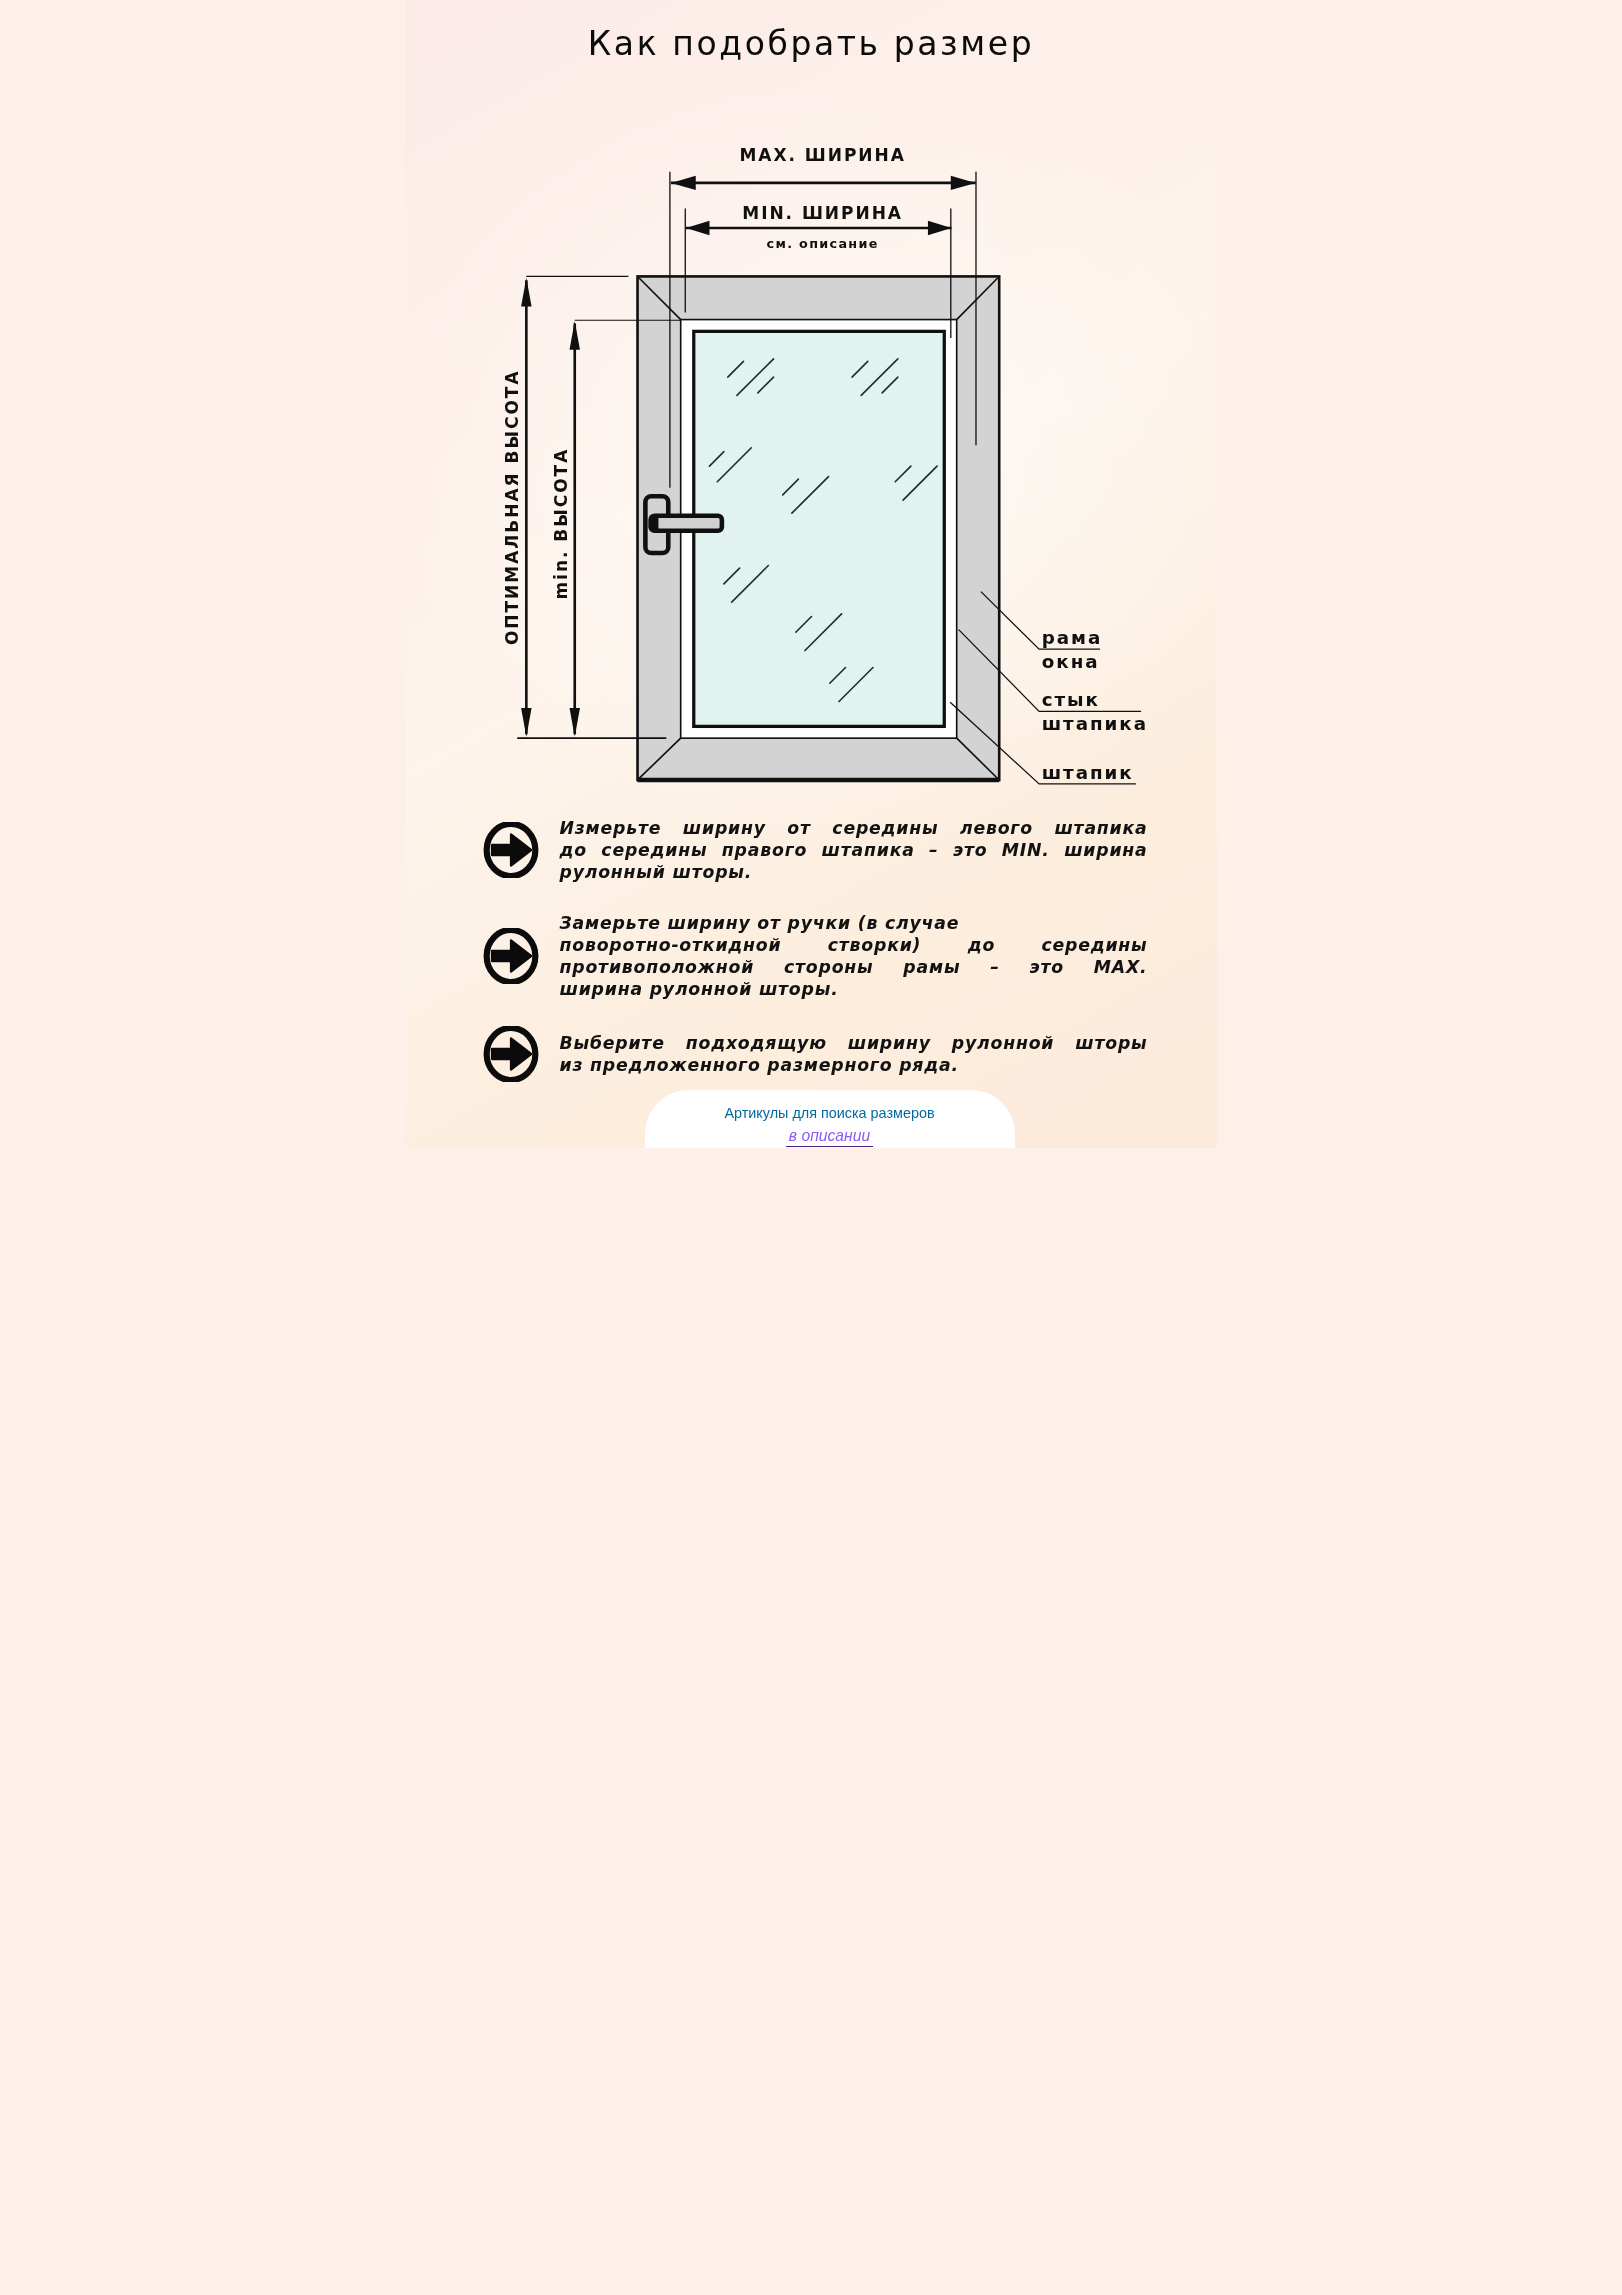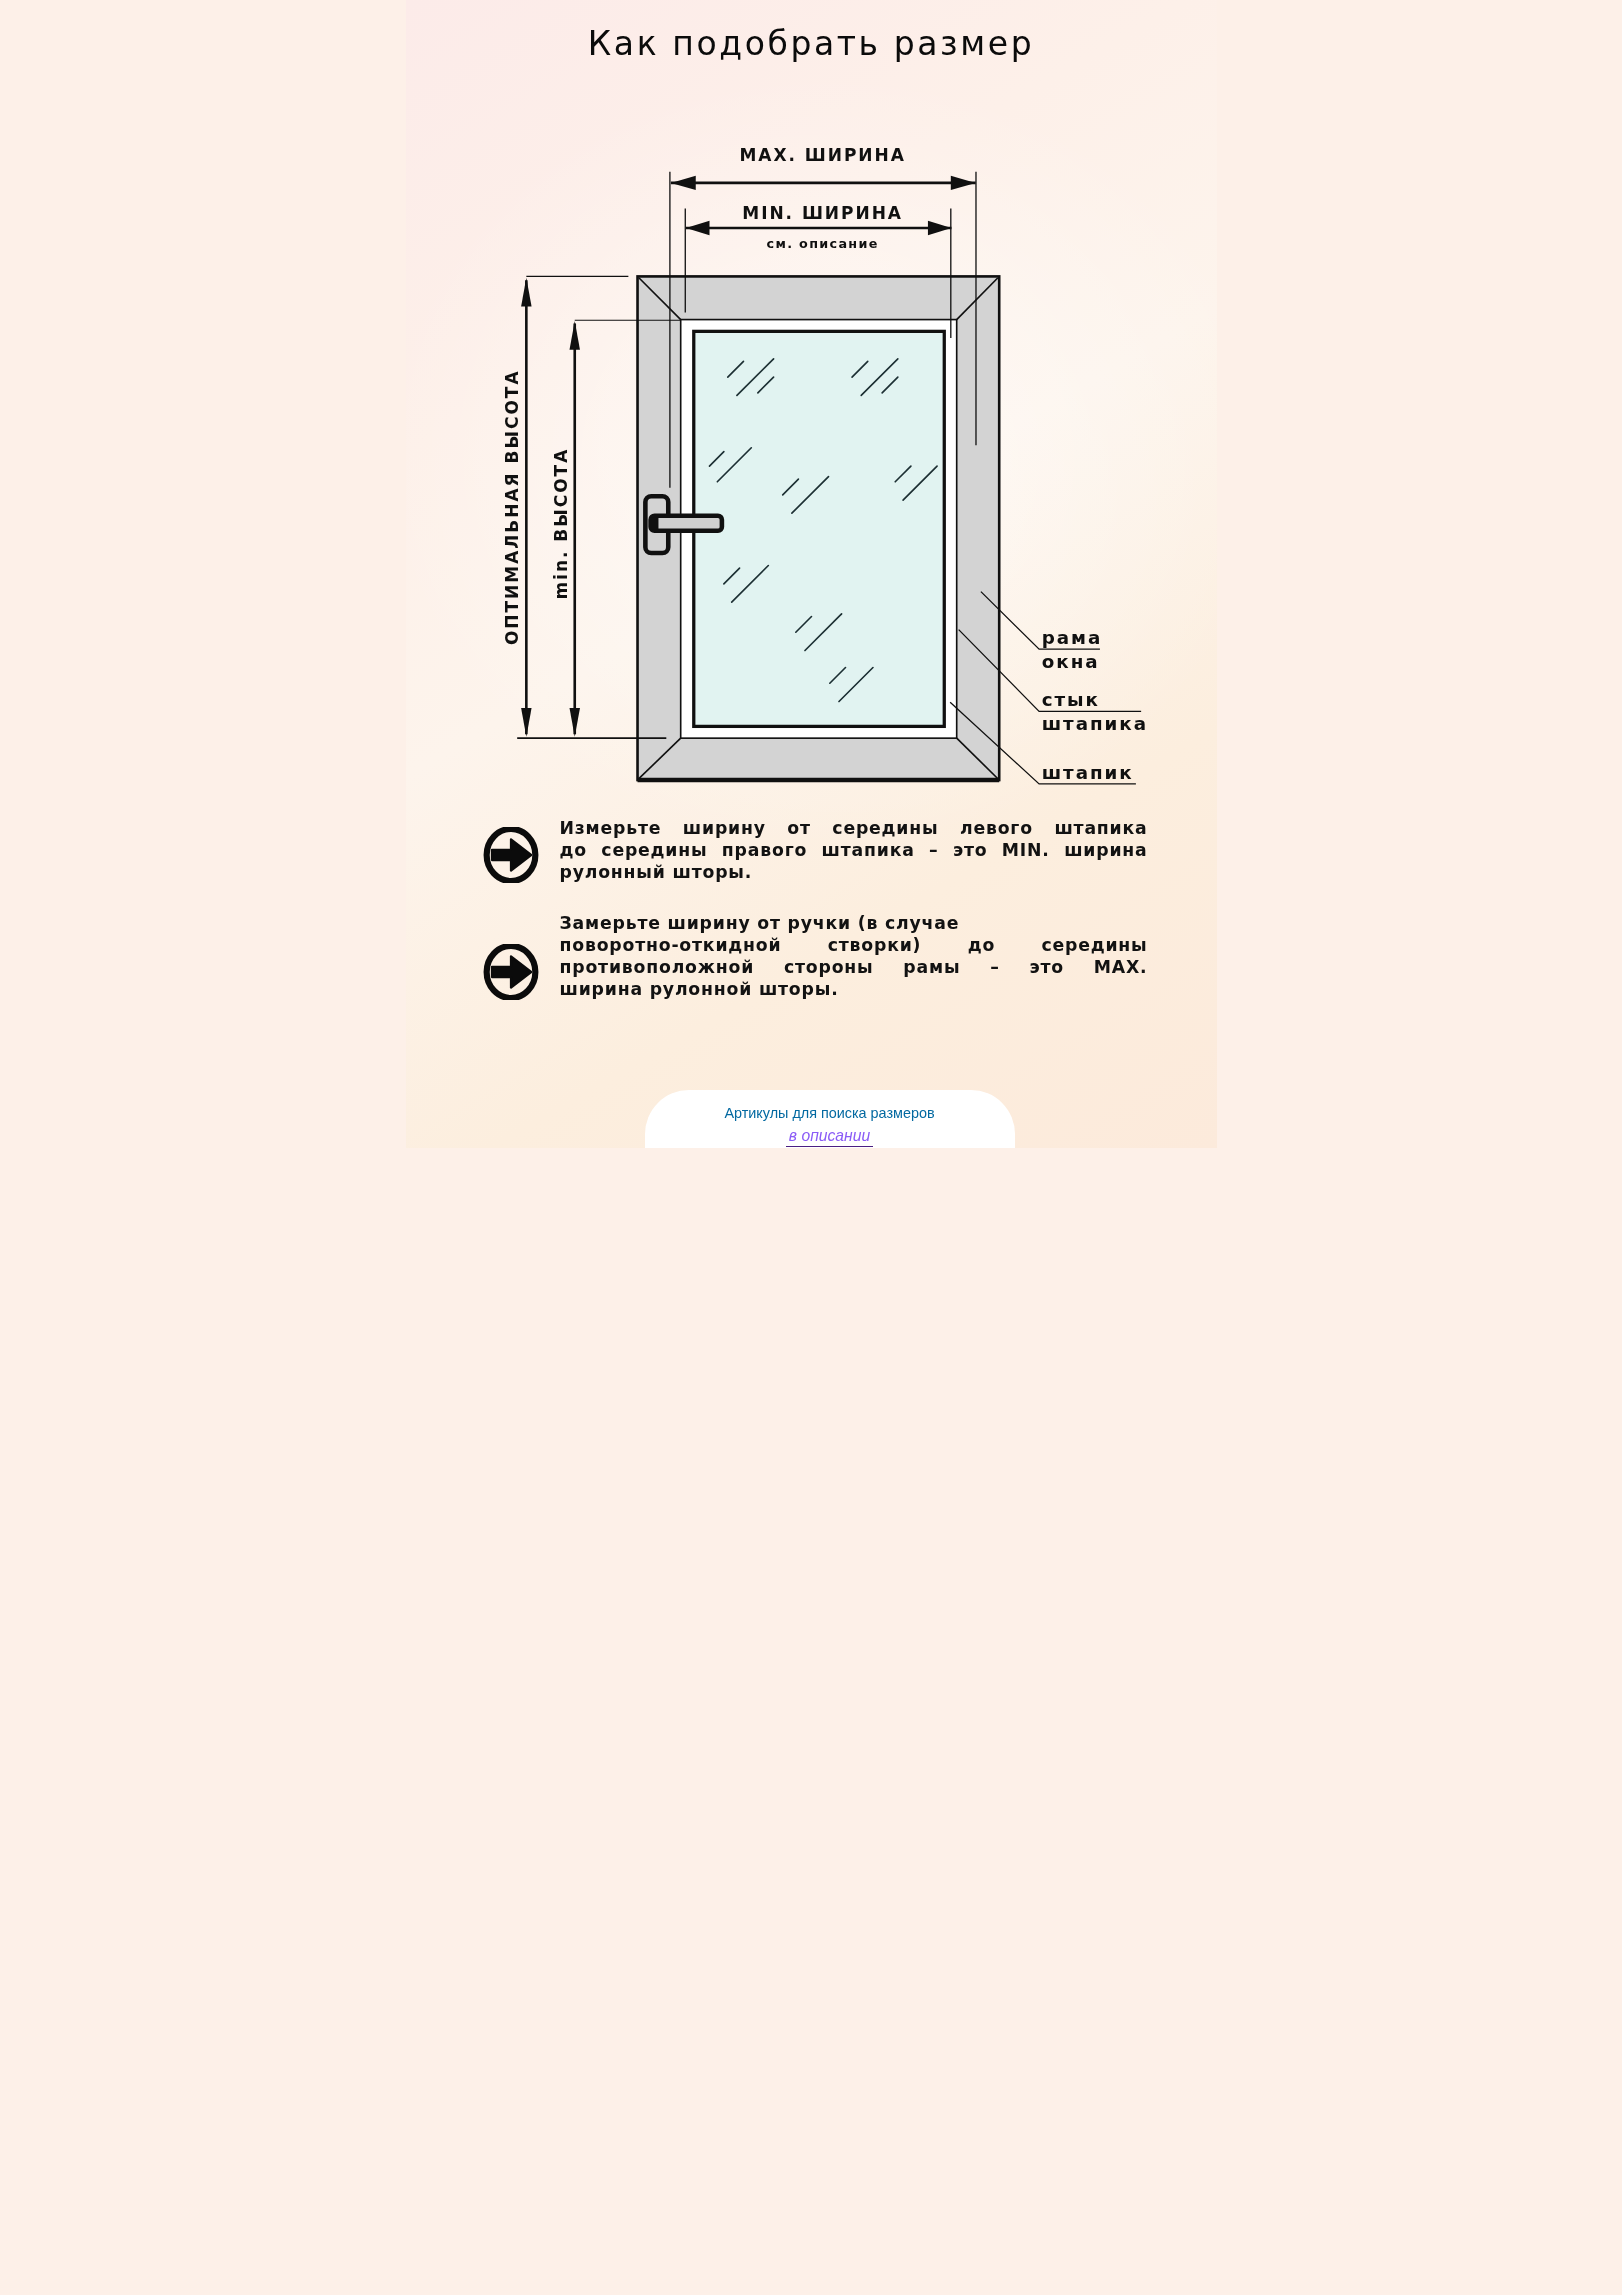--- a/index.html
+++ b/index.html
@@ -19,21 +19,21 @@
     text-align:center;
     font-size:33px;line-height:39px;font-weight:normal;
     letter-spacing:2.6px;color:#0b0b0b;
   }
   svg text{fill:#101010;font-family:"DejaVu Sans",sans-serif;}
   .dim-label{font-size:26px;font-weight:bold;letter-spacing:3px;}
   .dim-note{font-size:19.5px;font-weight:bold;letter-spacing:2px;}
   .callout-label{font-size:28px;font-weight:bold;letter-spacing:3px;}
   .diagram-svg{position:absolute;left:0;top:0;}
   .steps{position:absolute;left:77px;top:817px;width:665px;}
-  .step{display:flex;align-items:flex-end;margin-bottom:0;}
+  .step{display:flex;align-items:center;margin-bottom:0;font-style:italic;}
   .step + .step{margin-top:0;}
   .step-icon{flex:0 0 56px;width:56px;height:56px;margin-right:21px;}
   .step-text{flex:1;font-size:17.3px;line-height:22px;font-weight:bold;letter-spacing:0.8px;color:#121212;}
   .ln{white-space:nowrap;}
   .ln.j{white-space:normal;text-align:justify;text-align-last:justify;}
   #step2{margin-top:29px;}
   #step3{margin-top:26px;}
   .footer-pill{
     position:absolute;left:239px;top:1090px;width:370px;height:79px;
     background:#ffffff;border-radius:44px 44px 0 0;
@@ -174,20 +174,30 @@
         <path d="M16,41 h34 v-19 l36,28 -36,28 v-19 h-34 z" fill="#0b0b0b" stroke="#0b0b0b" stroke-width="4" stroke-linejoin="round"></path>
       </svg>
       <div class="step-text">
         <div class="ln">Замерьте ширину от ручки (в случае</div>
         <div class="ln j">поворотно-откидной створки) до середины</div>
         <div class="ln j">противоположной стороны рамы – это MAX.</div>
         <div class="ln">ширина рулонной шторы.</div>
       </div>
     </div>
 
+    <div class="step" id="step3">
+      <svg class="step-icon" viewBox="0 0 100 100">
+        <ellipse cx="50" cy="50" rx="43.5" ry="46.5" fill="none" stroke="#0b0b0b" stroke-width="11"></ellipse>
+        <path d="M16,41 h34 v-19 l36,28 -36,28 v-19 h-34 z" fill="#0b0b0b" stroke="#0b0b0b" stroke-width="4" stroke-linejoin="round"></path>
+      </svg>
+      <div class="step-text">
+        <div class="ln j">Выберите подходящую ширину рулонной шторы</div>
+        <div class="ln">из предложенного размерного ряда.</div>
+      </div>
+    </div>
 
   </div>
 
   <div class="footer-pill">
     <div class="footer-caption">Артикулы для поиска размеров</div>
     <a class="footer-link" style="color: #8b5cf6; border-bottom-color: rgb(75, 31, 130); font-style: italic;">в описании</a>
   </div>
 
 </div>
 

